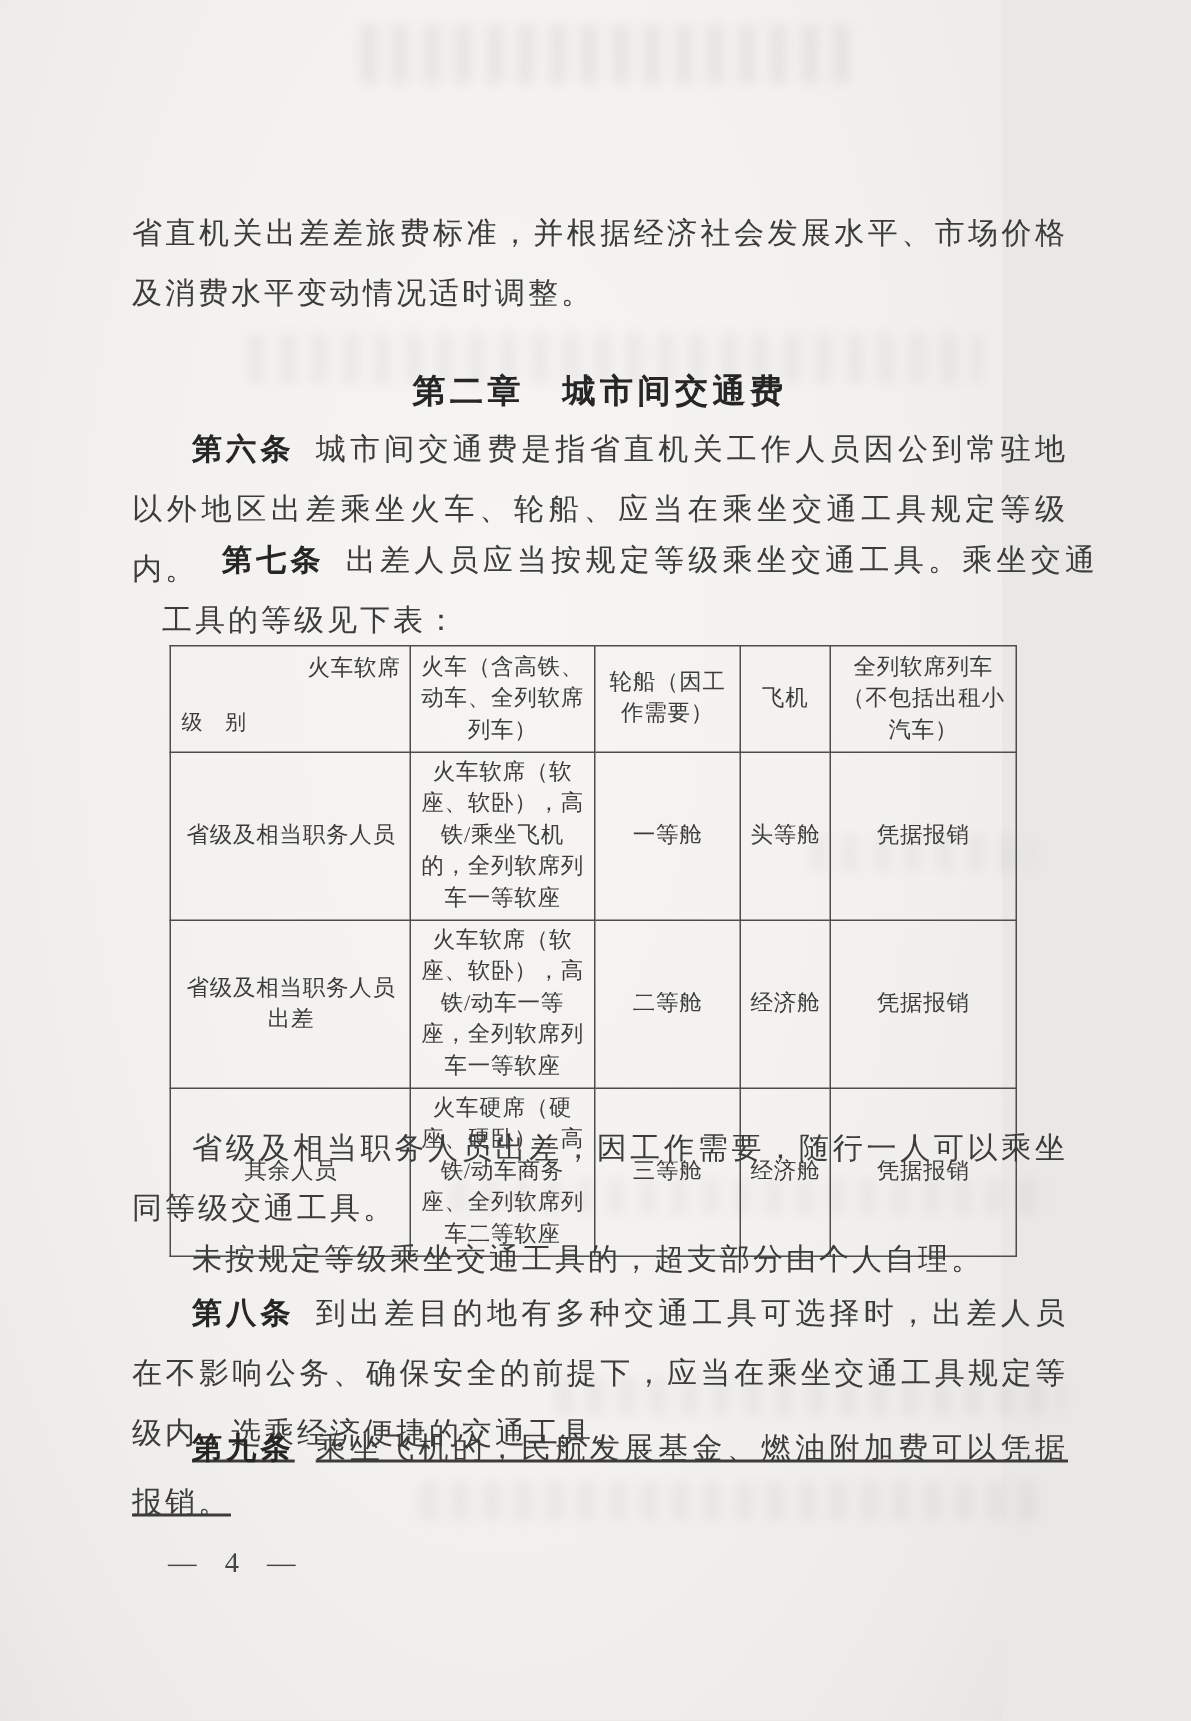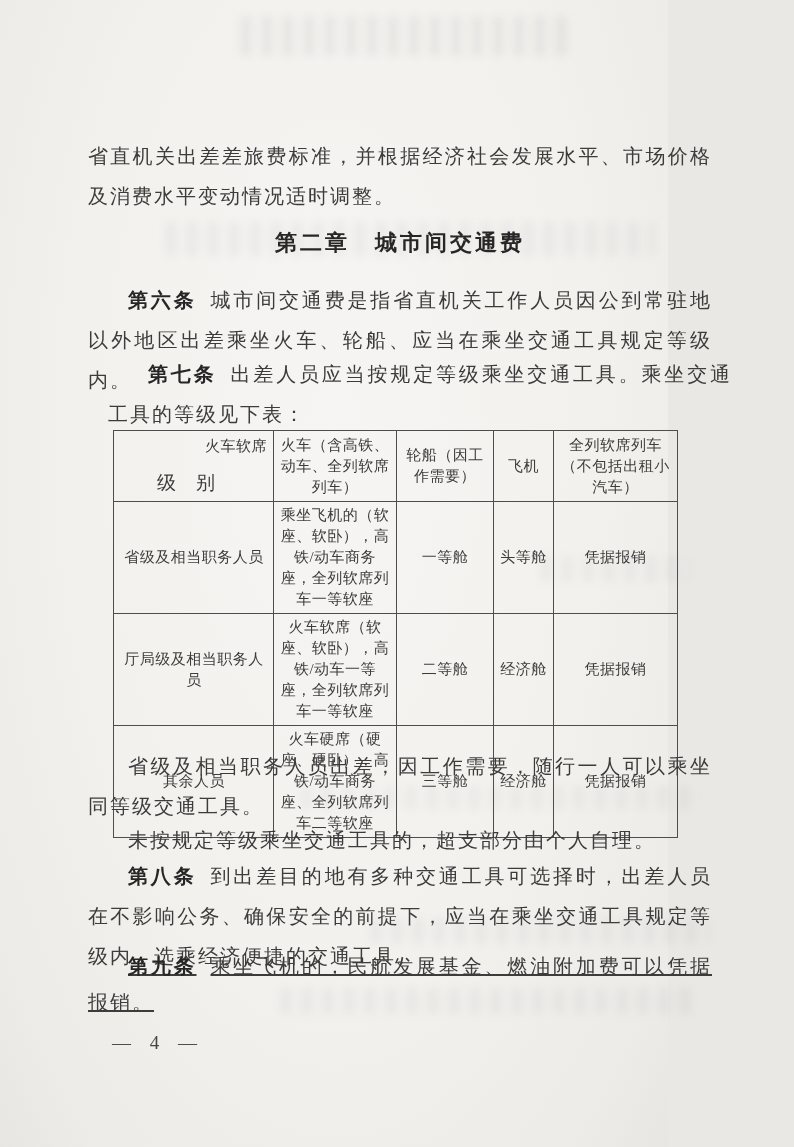--- a/index.html
+++ b/index.html
@@ -15,39 +15,39 @@
     color:#3c3c3c;
   }
   .block{position:absolute;left:88px;width:624px;box-sizing:border-box;}
   .para{
     margin:0;font-size:20px;line-height:40px;letter-spacing:2px;
     text-align:justify;text-justify:inter-ideograph;color:#3c3c3c;
   }
   .indent{text-indent:2em;}
   .art-label{font-weight:bold;color:#262626;margin-right:14px;font-family:"Liberation Sans", sans-serif;}
   .chapter{
-    margin:0;text-align:center;font-size:22px;font-weight:bold;color:#262626;
+    margin:18px;text-align:center;font-size:22px;font-weight:bold;color:#262626;
     letter-spacing:3px;font-family:"Liberation Sans", sans-serif;line-height:32px;
   }
   
   .cls-table{
     position:absolute;left:113px;top:430px;width:564px;
     border-collapse:collapse;table-layout:fixed;
   }
   .cls-table td,.cls-table th{
     border:1px solid #4d4d4d;
     font-weight:normal;
     font-size:15px;line-height:21px;letter-spacing:0.5px;
     padding:3px 5px;color:#3c3c3c;vertical-align:middle;
     text-align:center;overflow:hidden;
   }
   .cls-table .level-cell{text-align:center;padding-left:6px;}
   .corner-cell{position:relative;height:64px;}
   .corner-top{position:absolute;top:5px;right:6px;font-size:15px;}
-  .corner-bottom{position:absolute;bottom:8px;left:7px;font-size:19px;margin-left:36px;}
+  .corner-bottom{position:absolute;bottom:8px;left:7px;font-size:14px;}
   .footer-num{
     position:absolute;left:112px;top:1032px;margin:0;
     font-size:19px;color:#454545;letter-spacing:1px;word-spacing:12px;
   }
   
   .artifact{
     position:absolute;
     background:repeating-linear-gradient(90deg, rgba(110,110,120,0.20) 0 12px, rgba(110,110,120,0) 12px 21px);
     filter:blur(4px);opacity:0.45;border-radius:4px;pointer-events:none;
   }
@@ -94,27 +94,27 @@
           <span class="corner-top">火车软席</span>
           <span class="corner-bottom">级　别</span>
         </th>
         <th>火车（含高铁、动车、全列软席列车）</th>
         <th>轮船（因工作需要）</th>
         <th>飞机</th>
         <th>全列软席列车（不包括出租小汽车）</th>
       </tr>
       <tr style="height:84px;">
         <td class="level-cell">省级及相当职务人员</td>
-        <td>乘坐飞机的（软座、软卧），高铁/动车商务座，全列软席列车一等软座</td>
+        <td>火车软席（软座、软卧），高铁/乘坐飞机的，全列软席列车一等软座</td>
         <td>一等舱</td>
         <td>头等舱</td>
         <td>凭据报销</td>
       </tr>
       <tr style="height:76px;">
-        <td class="level-cell">厅局级及相当职务人员</td>
+        <td class="level-cell">省级及相当职务人员出差</td>
         <td>火车软席（软座、软卧），高铁/动车一等座，全列软席列车一等软座</td>
         <td>二等舱</td>
         <td>经济舱</td>
         <td>凭据报销</td>
       </tr>
       <tr style="height:80px;">
         <td class="level-cell">其余人员</td>
         <td>火车硬席（硬座、硬卧），高铁/动车商务座、全列软席列车二等软座</td>
         <td>三等舱</td>
         <td>经济舱</td>

